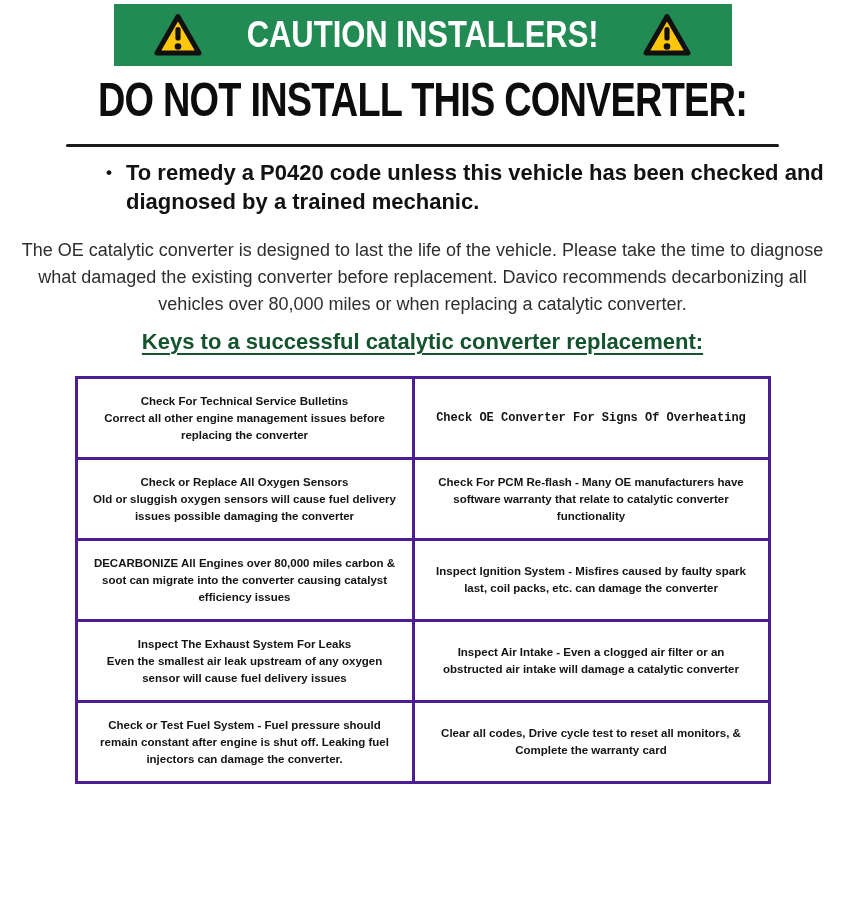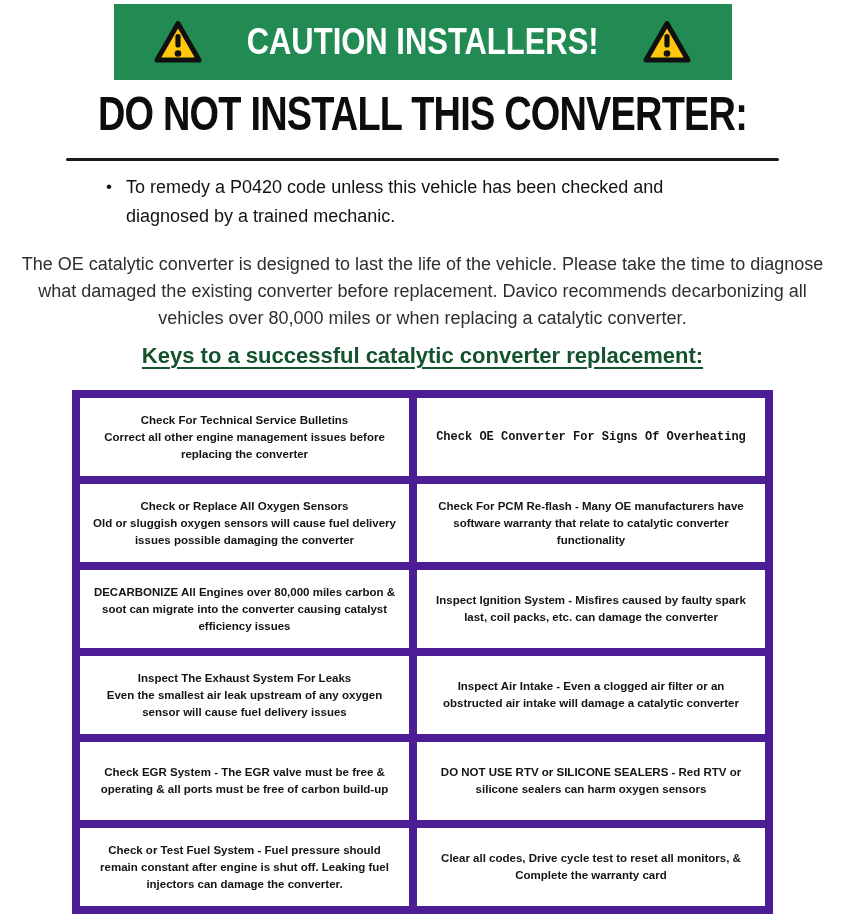--- a/index.html
+++ b/index.html
@@ -12,21 +12,21 @@
   }
   .page {
     width: 845px;
     height: 919px;
     overflow: hidden;
     background: #ffffff;
   }
   
   .banner {
     width: 618px;
-    height: 76px;
+    height: 62px;
     margin: 4px auto 0;
     background: #228a53;
     display: flex;
     align-items: center;
     justify-content: center;
     gap: 16px;
   }
   .banner-text {
     display: inline-block;
     color: #ffffff;
@@ -59,22 +59,22 @@
   }
   
   .bullets {
     list-style: none;
     margin: 12px 0 0 104px;
     padding: 0;
   }
   .bullets li {
     position: relative;
     padding-left: 22px;
-    font-weight: normal;
-    font-size: 18px;
+    font-weight: bold;
+    font-size: 22px;
     line-height: 28.5px;
     white-space: pre-line;
     color: #121212;
   }
   .bullets li::before {
     content: "\2022";
     position: absolute;
     left: 2px;
     top: 0;
     font-size: 17px;
@@ -101,21 +101,21 @@
     text-underline-offset: 4px;
   }
   
   .keys-table {
     margin: 21px auto 0;
     border-collapse: collapse;
     table-layout: fixed;
     width: 693px;
   }
   .keys-table td {
-    border: 8px solid #4c1d95;
+    border: 3px solid #4c1d95;
     height: 74px;
     text-align: center;
     vertical-align: middle;
     font-weight: bold;
     font-size: 11.5px;
     line-height: 17px;
     white-space: pre-line;
     padding: 2px 10px;
     color: #141414;
   }
@@ -193,26 +193,20 @@
 last, coil packs, etc. can damage the converter</td>
       </tr>
       <tr>
         <td>Inspect The Exhaust System For Leaks
 Even the smallest air leak upstream of any oxygen
 sensor will cause fuel delivery issues</td>
         <td>Inspect Air Intake - Even a clogged air filter or an
 obstructed air intake will damage a catalytic converter</td>
       </tr>
       <tr>
-        <td>Check EGR System - The EGR valve must be free &amp;
-operating &amp; all ports must be free of carbon build-up</td>
-        <td>DO NOT USE RTV or SILICONE SEALERS - Red RTV or
-silicone sealers can harm oxygen sensors</td>
-      </tr>
-      <tr>
         <td>Check or Test Fuel System - Fuel pressure should
 remain constant after engine is shut off.  Leaking fuel
 injectors can damage the converter.</td>
         <td>Clear all codes,  Drive cycle test to reset all monitors, &amp;
 Complete the warranty card</td>
       </tr>
     </tbody>
   </table>
 
 </div>

